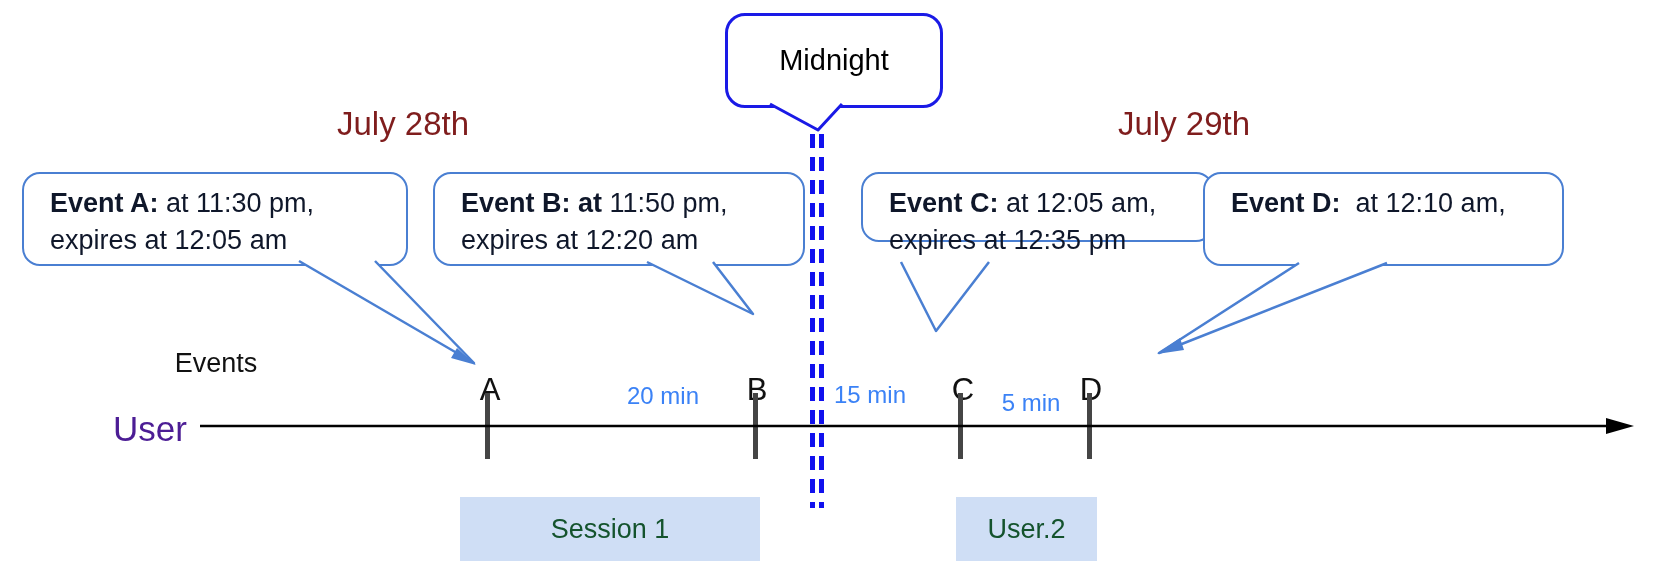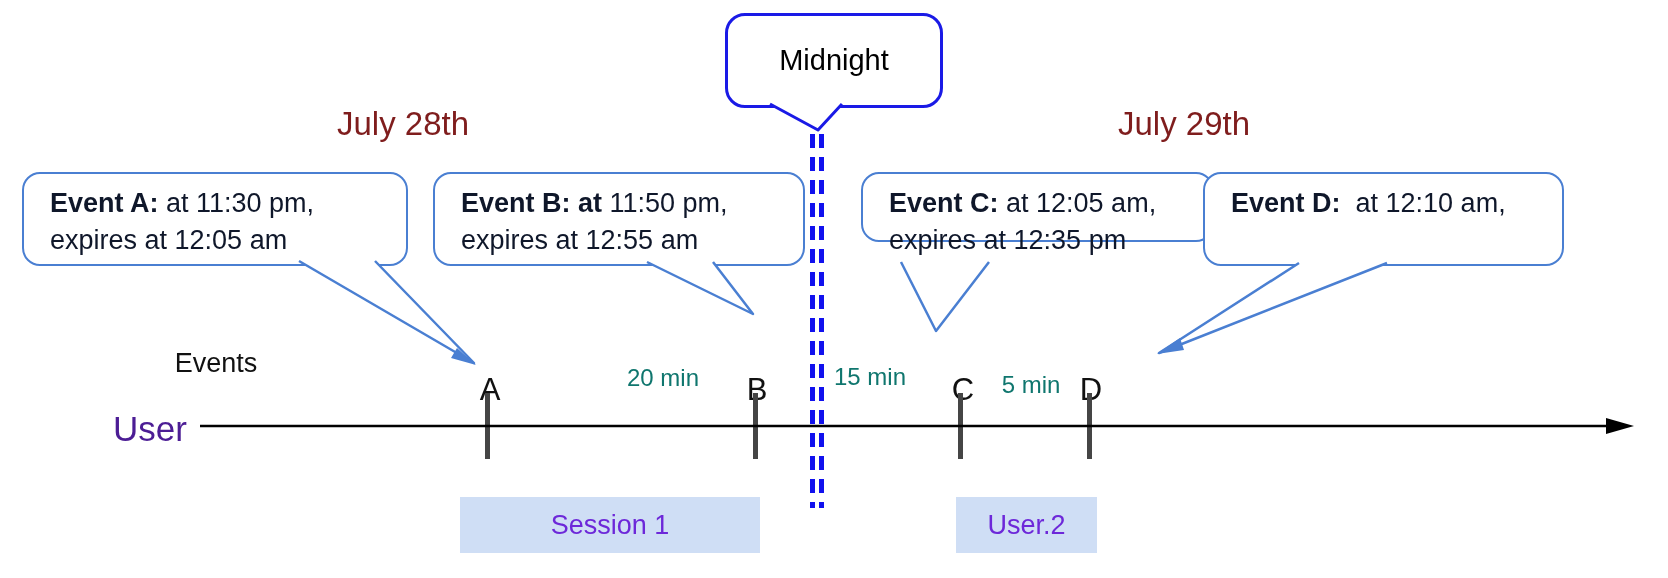--- a/index.html
+++ b/index.html
@@ -18,28 +18,28 @@
   .callout b{font-weight:bold;}
   .midnight-callout{
     position:absolute;left:725px;top:13px;width:218px;height:95px;background:#fff;
     border:3px solid #1a1ae6;border-radius:20px;box-sizing:border-box;
     display:flex;align-items:center;justify-content:center;font-size:29px;color:#000;
   }
   .axis-text{font-size:27px;color:#111;}
   .user-text{font-size:35px;color:#4c1d95;}
   .tick{position:absolute;width:5px;height:66px;top:393px;background:#454545;}
   .tick-label{position:absolute;top:372px;font-size:31px;color:#111;transform:translateX(-50%);}
-  .gap-label{position:absolute;font-size:24px;color:#0f766e;transform:translateX(-50%);}
+  .gap-label{position:absolute;font-size:24px;color:#3b82f6;transform:translateX(-50%);margin-top:18px;}
   .dash-col{
     position:absolute;top:134px;width:5px;height:374px;
     background:repeating-linear-gradient(180deg,#1111ee 0 14px,transparent 14px 23px);
   }
   .session-box{
-    position:absolute;top:497px;height:56px;background:#cfdef5;
-    display:flex;align-items:center;justify-content:center;font-size:27px;color:#6d28d9;
+    position:absolute;top:497px;height:64px;background:#cfdef5;
+    display:flex;align-items:center;justify-content:center;font-size:27px;color:#14532d;
   }
   svg{position:absolute;left:0;top:0;pointer-events:none;}
 </style>
 </head>
 <body>
 
 <div id="stage">
 
   <div class="abs center-xy date-label" style="left:403px;top:124px;">July 28th</div>
   <div class="abs center-xy date-label" style="left:1184px;top:124px;">July 29th</div>
@@ -51,21 +51,21 @@
   <div class="dash-col" style="left:810px;"></div>
   <div class="dash-col" style="left:819px;"></div>
 
   <div class="callout" style="left:22px;top:172px;width:386px;height:94px;">
     <div class="bubble-line"><b>Event A:</b><span> at 11:30 pm,</span></div>
     <div class="bubble-line">expires at 12:05 am</div>
   </div>
 
   <div class="callout" style="left:433px;top:172px;width:372px;height:94px;">
     <div class="bubble-line"><b>Event B: at</b><span> 11:50 pm,</span></div>
-    <div class="bubble-line">expires at 12:55 am</div>
+    <div class="bubble-line">expires at 12:20 am</div>
   </div>
 
   <div class="callout" style="left:861px;top:172px;width:353px;height:70px;">
     <div class="bubble-line"><b>Event C:</b><span> at 12:05 am,</span></div>
     <div class="bubble-line">expires at 12:35 pm</div>
   </div>
 
   <div class="callout" style="left:1203px;top:172px;width:361px;height:94px;">
     <div class="bubble-line"><b>Event D:</b><span>  at 12:10 am,</span></div>
   </div>

